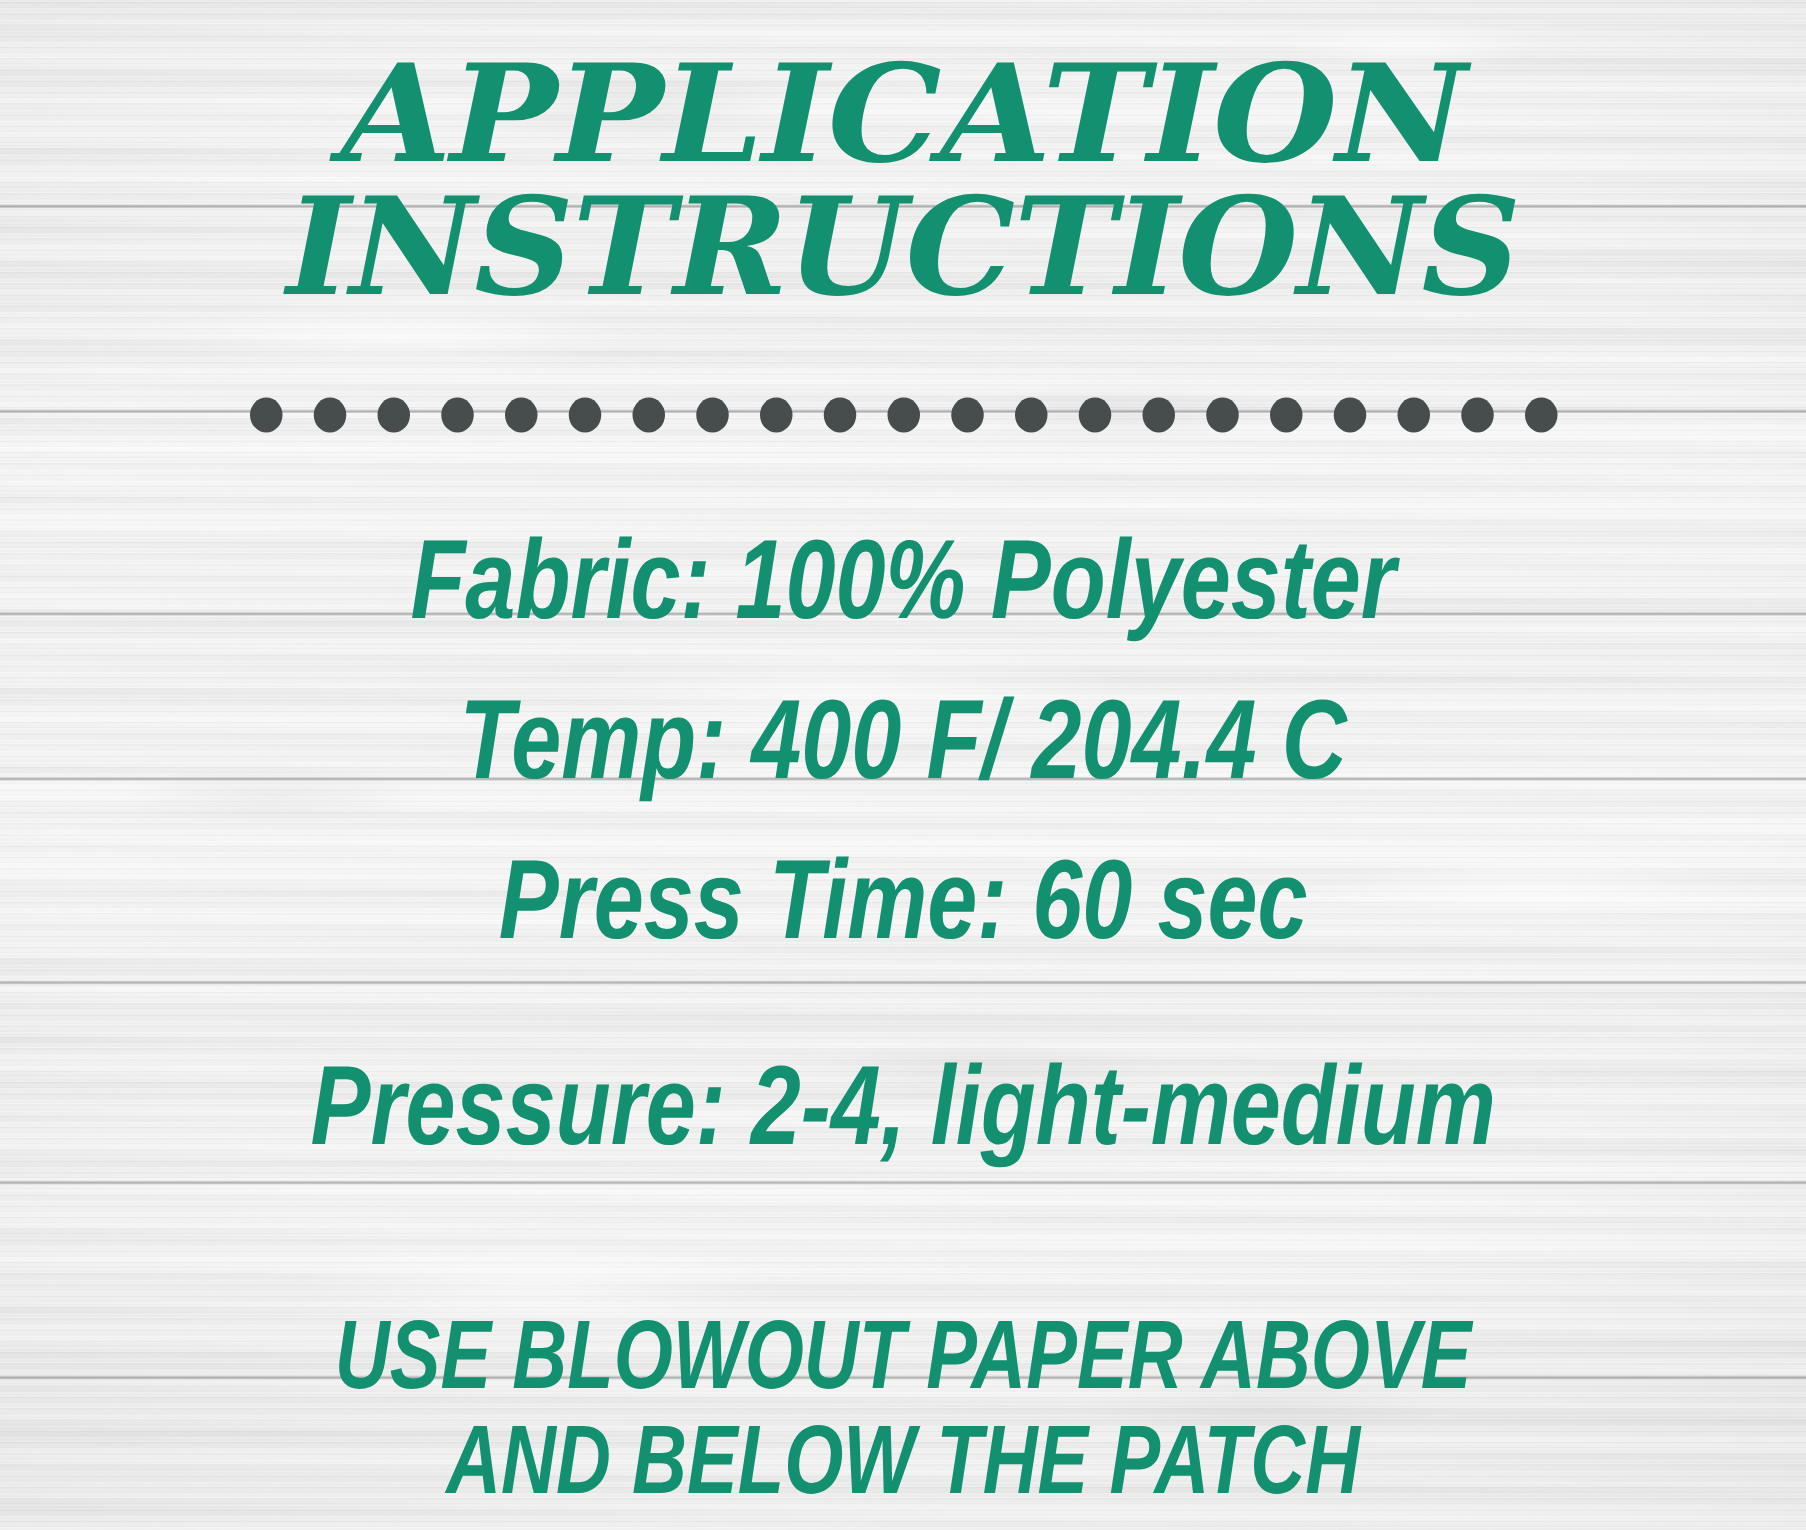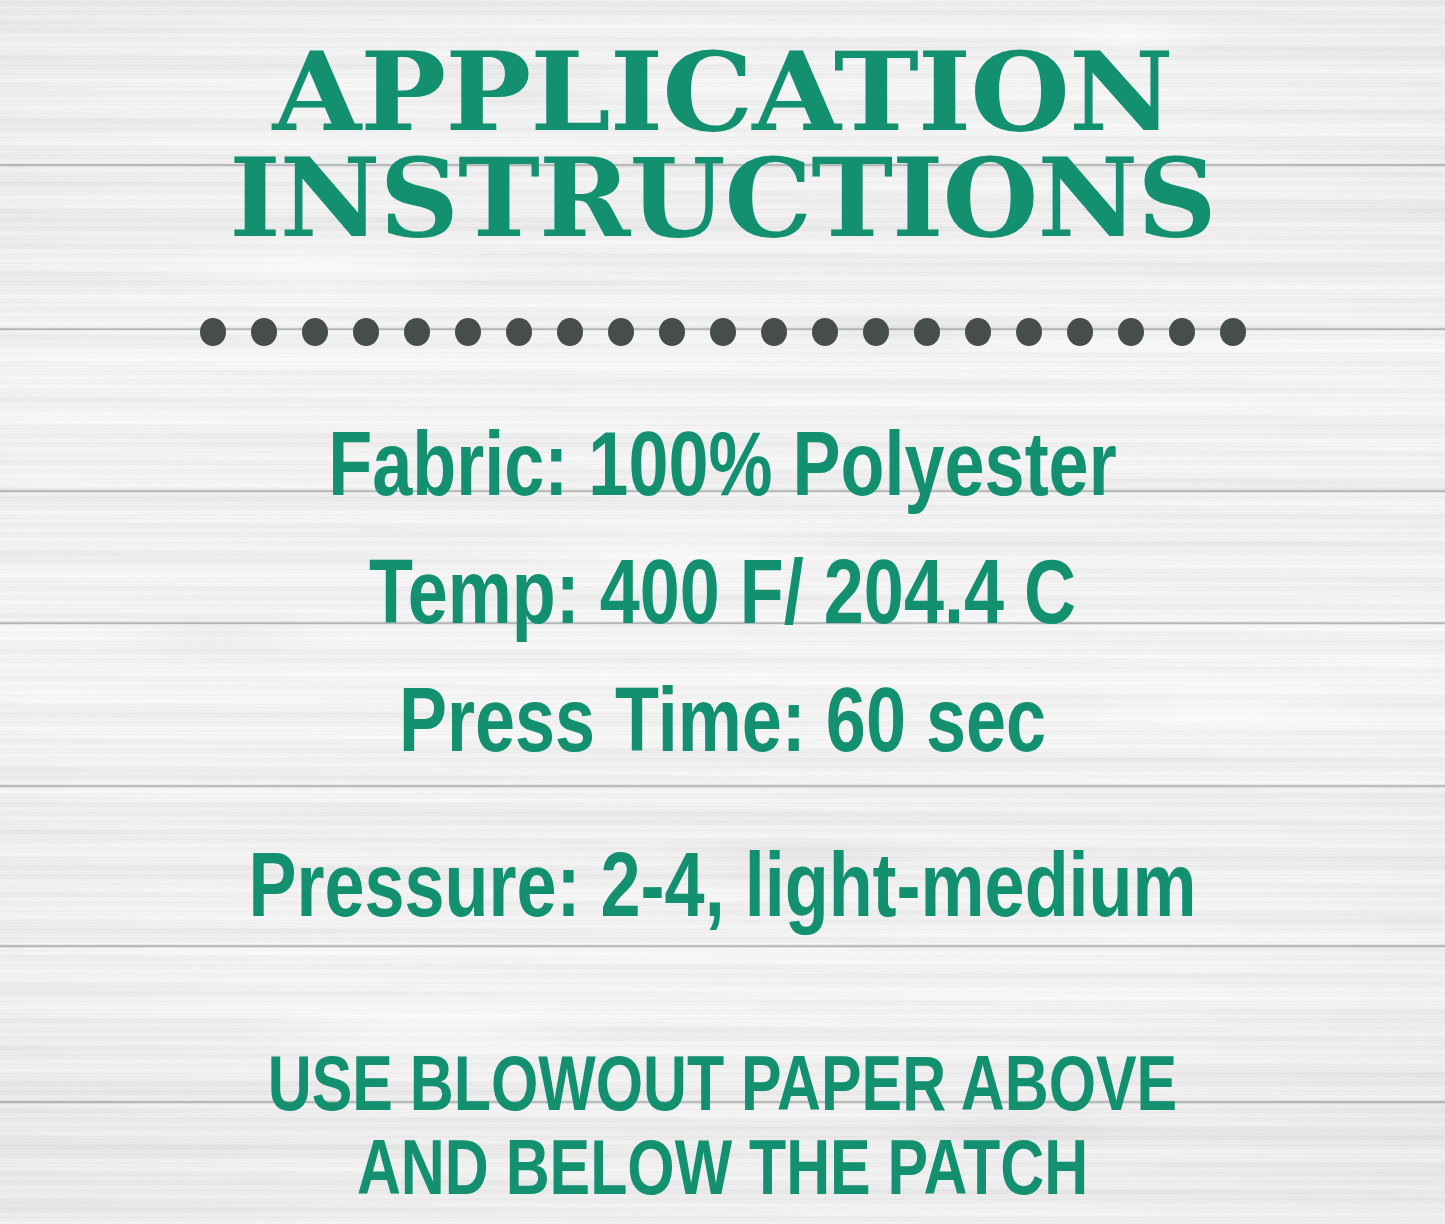--- a/index.html
+++ b/index.html
@@ -107,20 +107,21 @@
                 rgba(255,255,255,0.25) 40%,
                 rgba(150,150,150,0.16) 100%);
   }
 
   
   #content {
     position: relative;
     z-index: 5;
     width: 100%;
     height: 100%;
+    font-style: italic;
   }
 
   .headline {
     position: absolute;
     left: 0;
     right: 0;
     text-align: center;
     font-family: "DejaVu Serif", serif;
     font-weight: bold;
     color: #129070;

